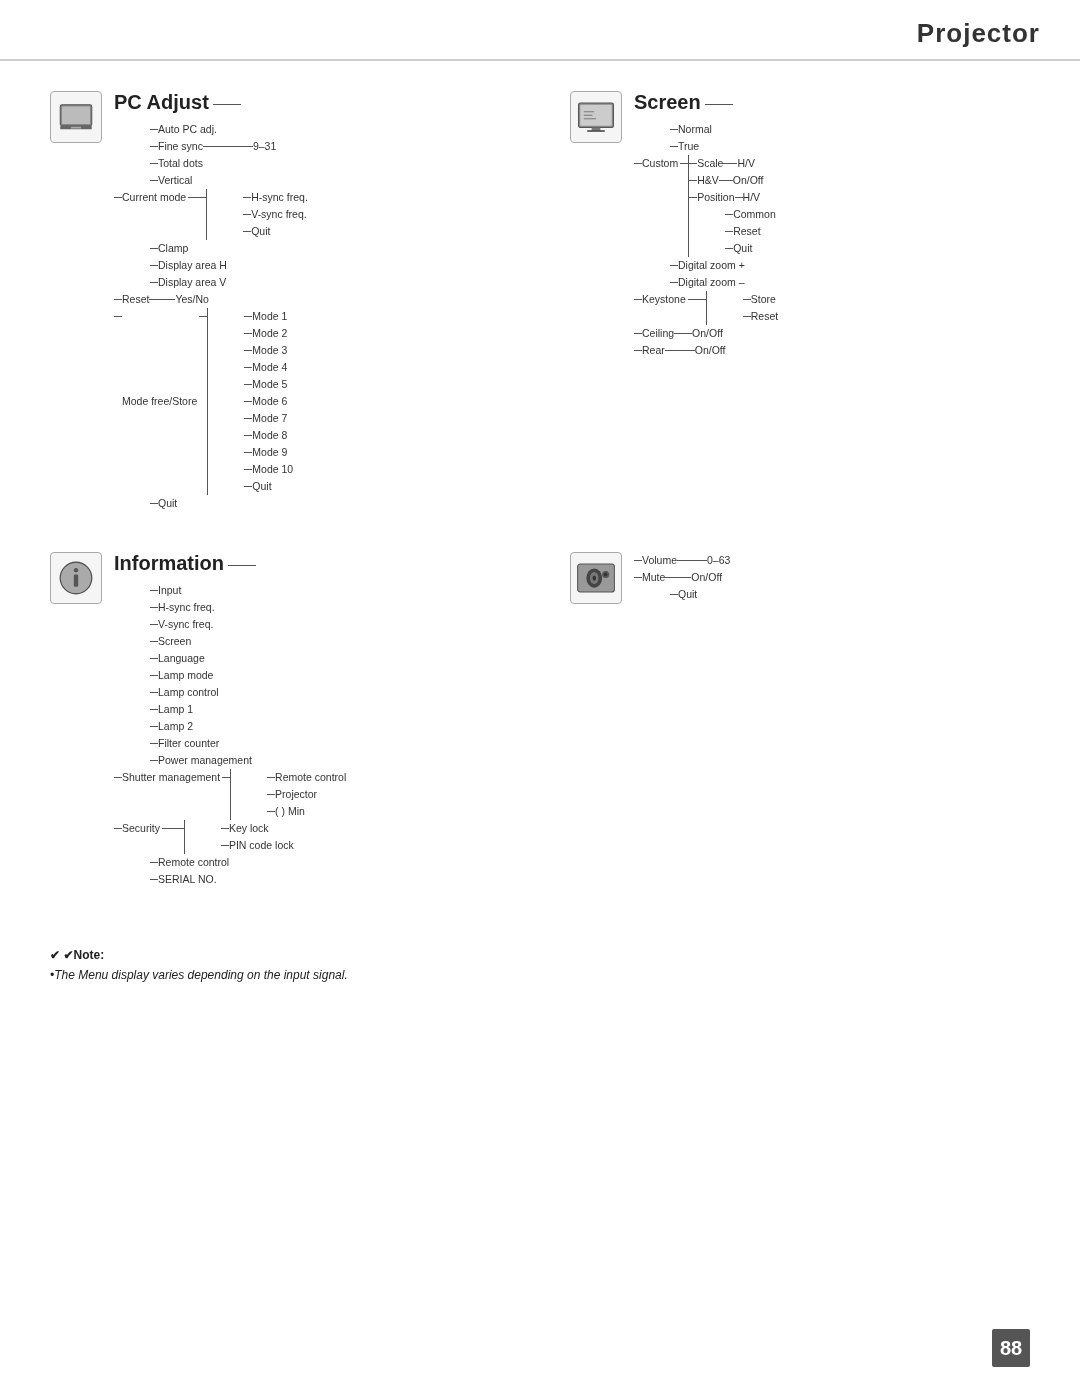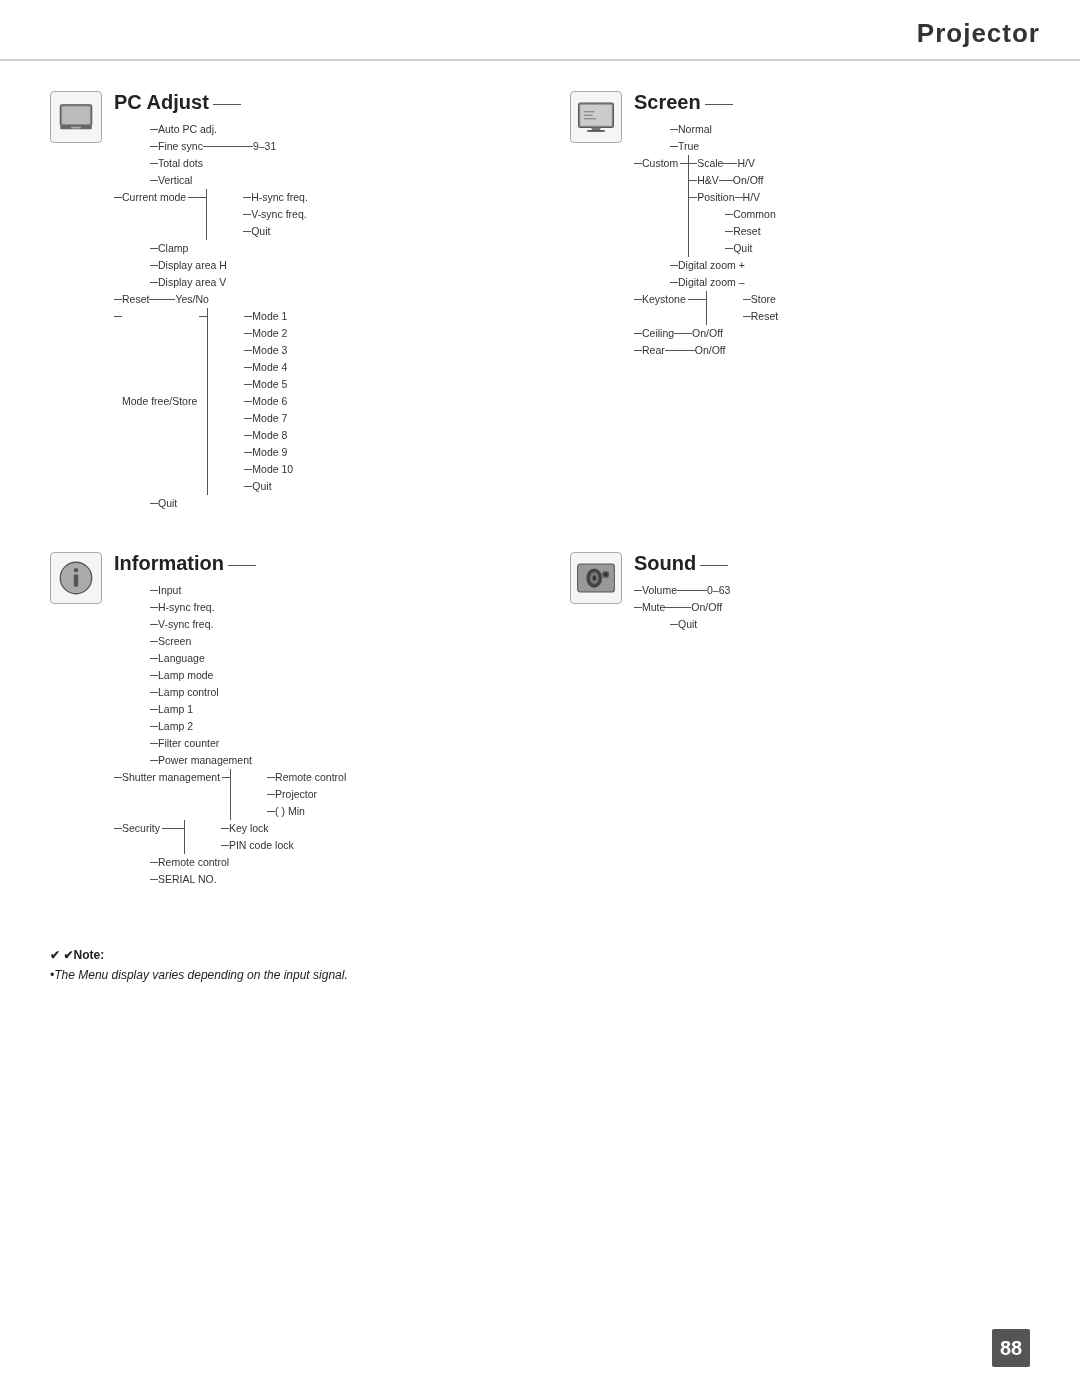--- a/index.html
+++ b/index.html
@@ -531,24 +531,20 @@
 
           <ellipse cx="22" cy="24" rx="9" ry="11" fill="#444"></ellipse>
           <ellipse cx="22" cy="24" rx="5" ry="7" fill="#777"></ellipse>
           <ellipse cx="22" cy="24" rx="2" ry="3" fill="#333"></ellipse>
 
           <ellipse cx="35" cy="20" rx="4" ry="4" fill="#555"></ellipse>
           <ellipse cx="35" cy="20" rx="2" ry="2" fill="#333"></ellipse>
         </svg>
       </div>
       <div class="panel-body">
-        <div style="display:flex;align-items:center;margin-bottom:3px;">
-          <span class="panel-title">Sound</span>
-          <span style="display:inline-block;width:28px;height:1px;background:#555;margin-left:4px;"></span>
-        </div>
 
         <div class="menu-tree-wrap">
 
           <div style="display:flex;flex-direction:row;align-items:flex-start;">
             <div class="mt-hline" style="width:8px;"></div>
             <span class="mt-label">Volume</span>
             <div style="width:30px;height:1px;background:#555;margin-top:8px;display:inline-block;"></div>
             <span class="mt-label">0–63</span>
           </div>
 

